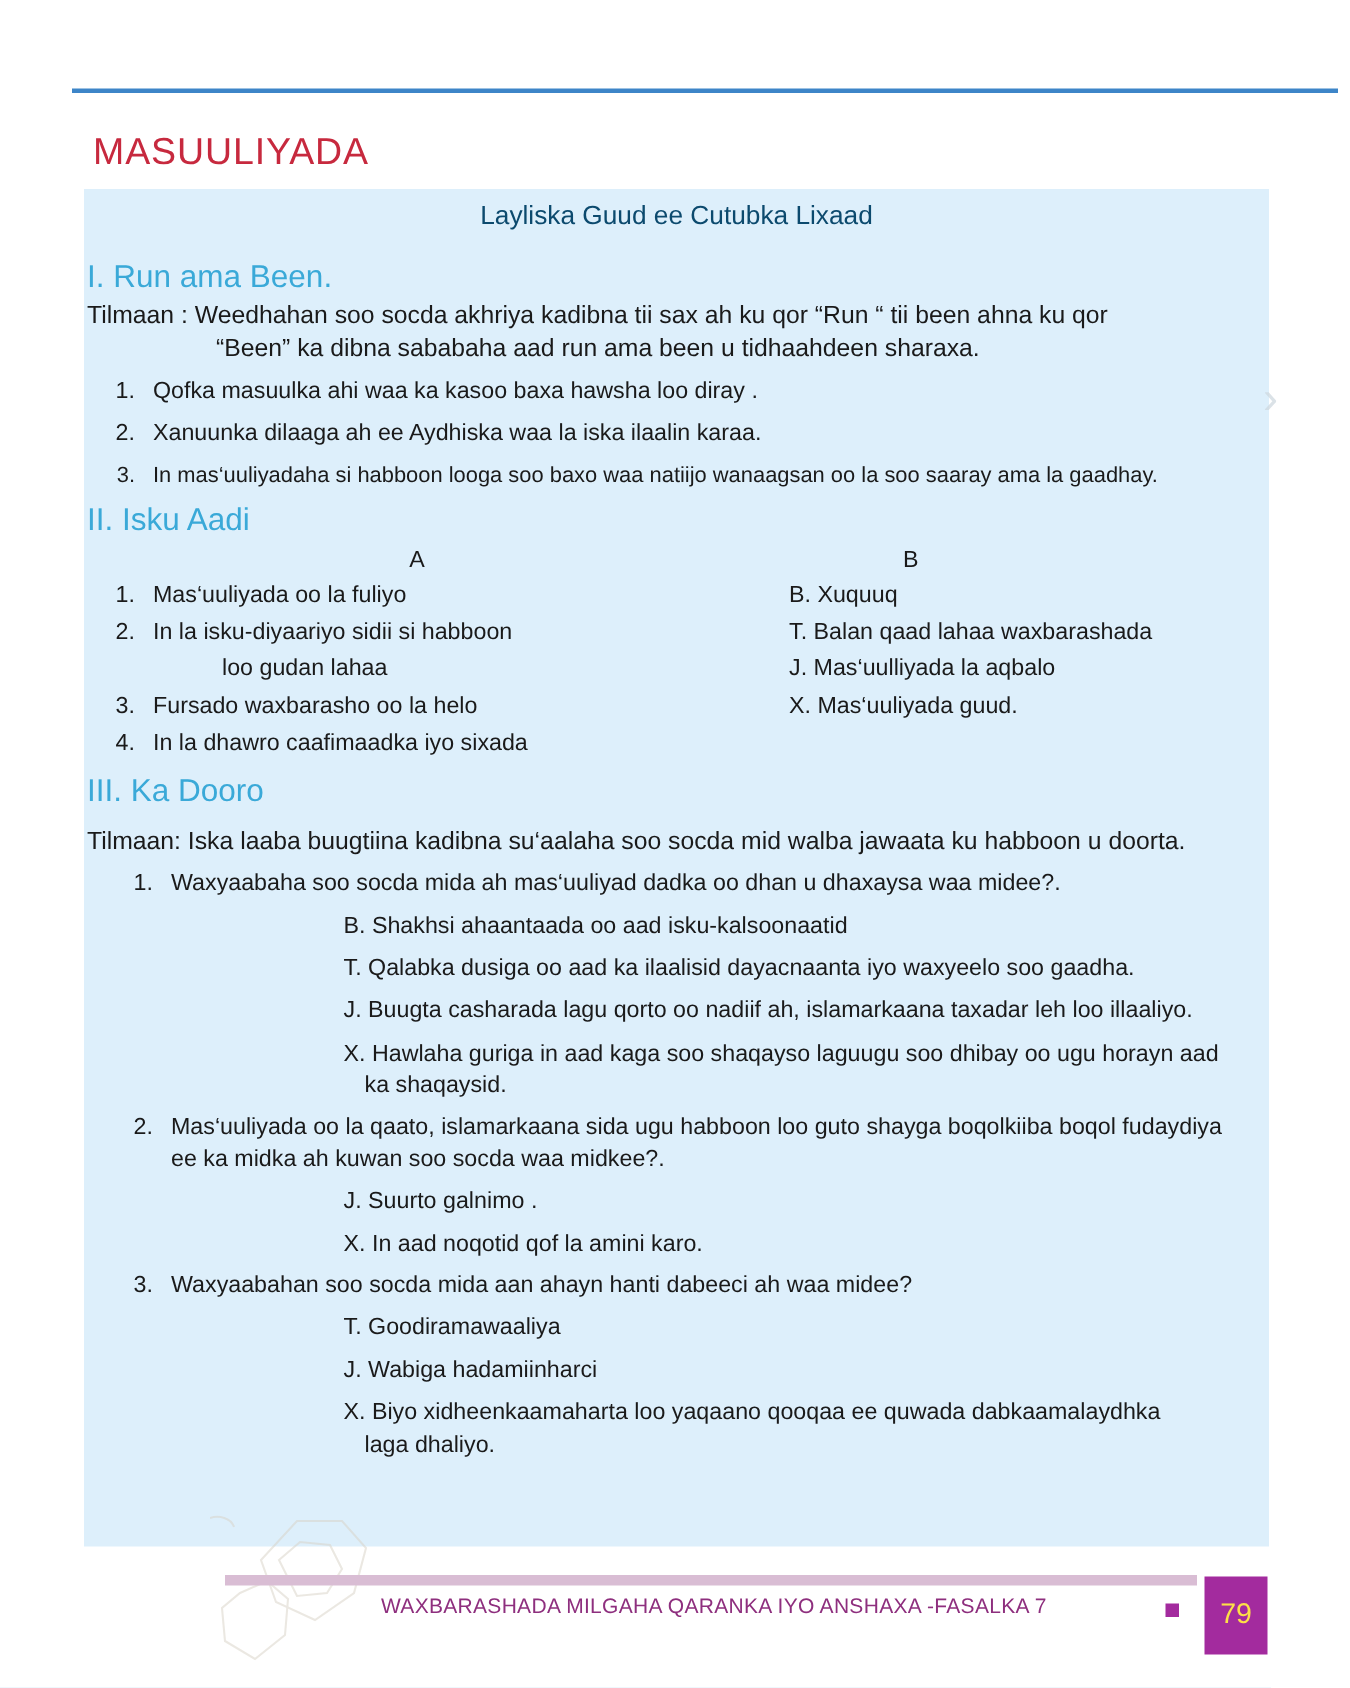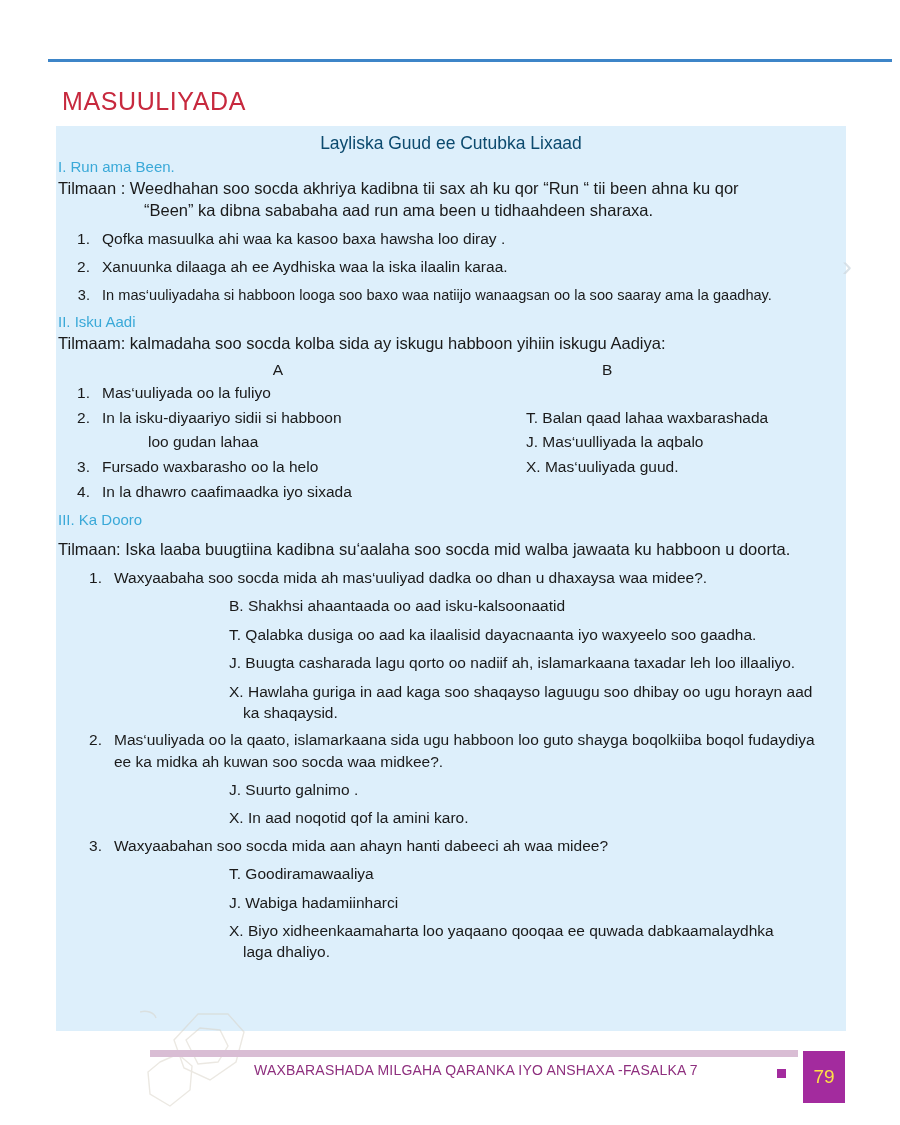--- a/index.html
+++ b/index.html
@@ -61,22 +61,22 @@
 
   .exercise-title {
     text-align: center;
     color: #0c4a6e;
     font-size: 17.5px;
     padding-top: 7px;
   }
 
   .sec-head {
     color: #3aa9d8;
-    font-size: 15px;
-    margin: 4px 0 0 2px;
+    font-size: 21px;
+    margin: 19px 0 0 2px;
   }
 
   .instr {
     font-size: 16.5px;
     margin: 3px 0 0 2px;
     line-height: 1.32;
   }
   .instr .hang {
     display: block;
     padding-left: 86px;
@@ -231,32 +231,32 @@
         <span class="num">2.</span>
         <span class="txt">Xanuunka dilaaga ah ee Aydhiska waa la iska ilaalin karaa.</span>
       </div>
       <div class="row small" style="margin-top:8px;">
         <span class="num">3.</span>
         <span class="txt">In mas‘uuliyadaha si habboon looga soo baxo waa natiijo wanaagsan oo la soo saaray ama la gaadhay.</span>
       </div>
 
       <div class="sec-head" style="margin-top:7px;">II. Isku Aadi</div>
 
-      <div class="instr">Tilmaam: kalmadaha soo socda kolba sida ay iskugu habboon yihiin iskugu Aadiya:</div>
 
       <div class="colhead">
         <span class="a">A</span>
         <span class="b">B</span>
       </div>
 
       <div class="match-row">
         <span class="left">
           <span class="num">1.</span>
           <span class="txt">Mas‘uuliyada oo la fuliyo</span>
         </span>
+        <span class="right">B. Xuquuq</span>
       </div>
 
       <div class="match-row">
         <span class="left">
           <span class="num">2.</span>
           <span class="txt">In la isku-diyaariyo sidii si habboon</span>
         </span>
         <span class="right">T. Balan qaad lahaa waxbarashada</span>
       </div>
 

